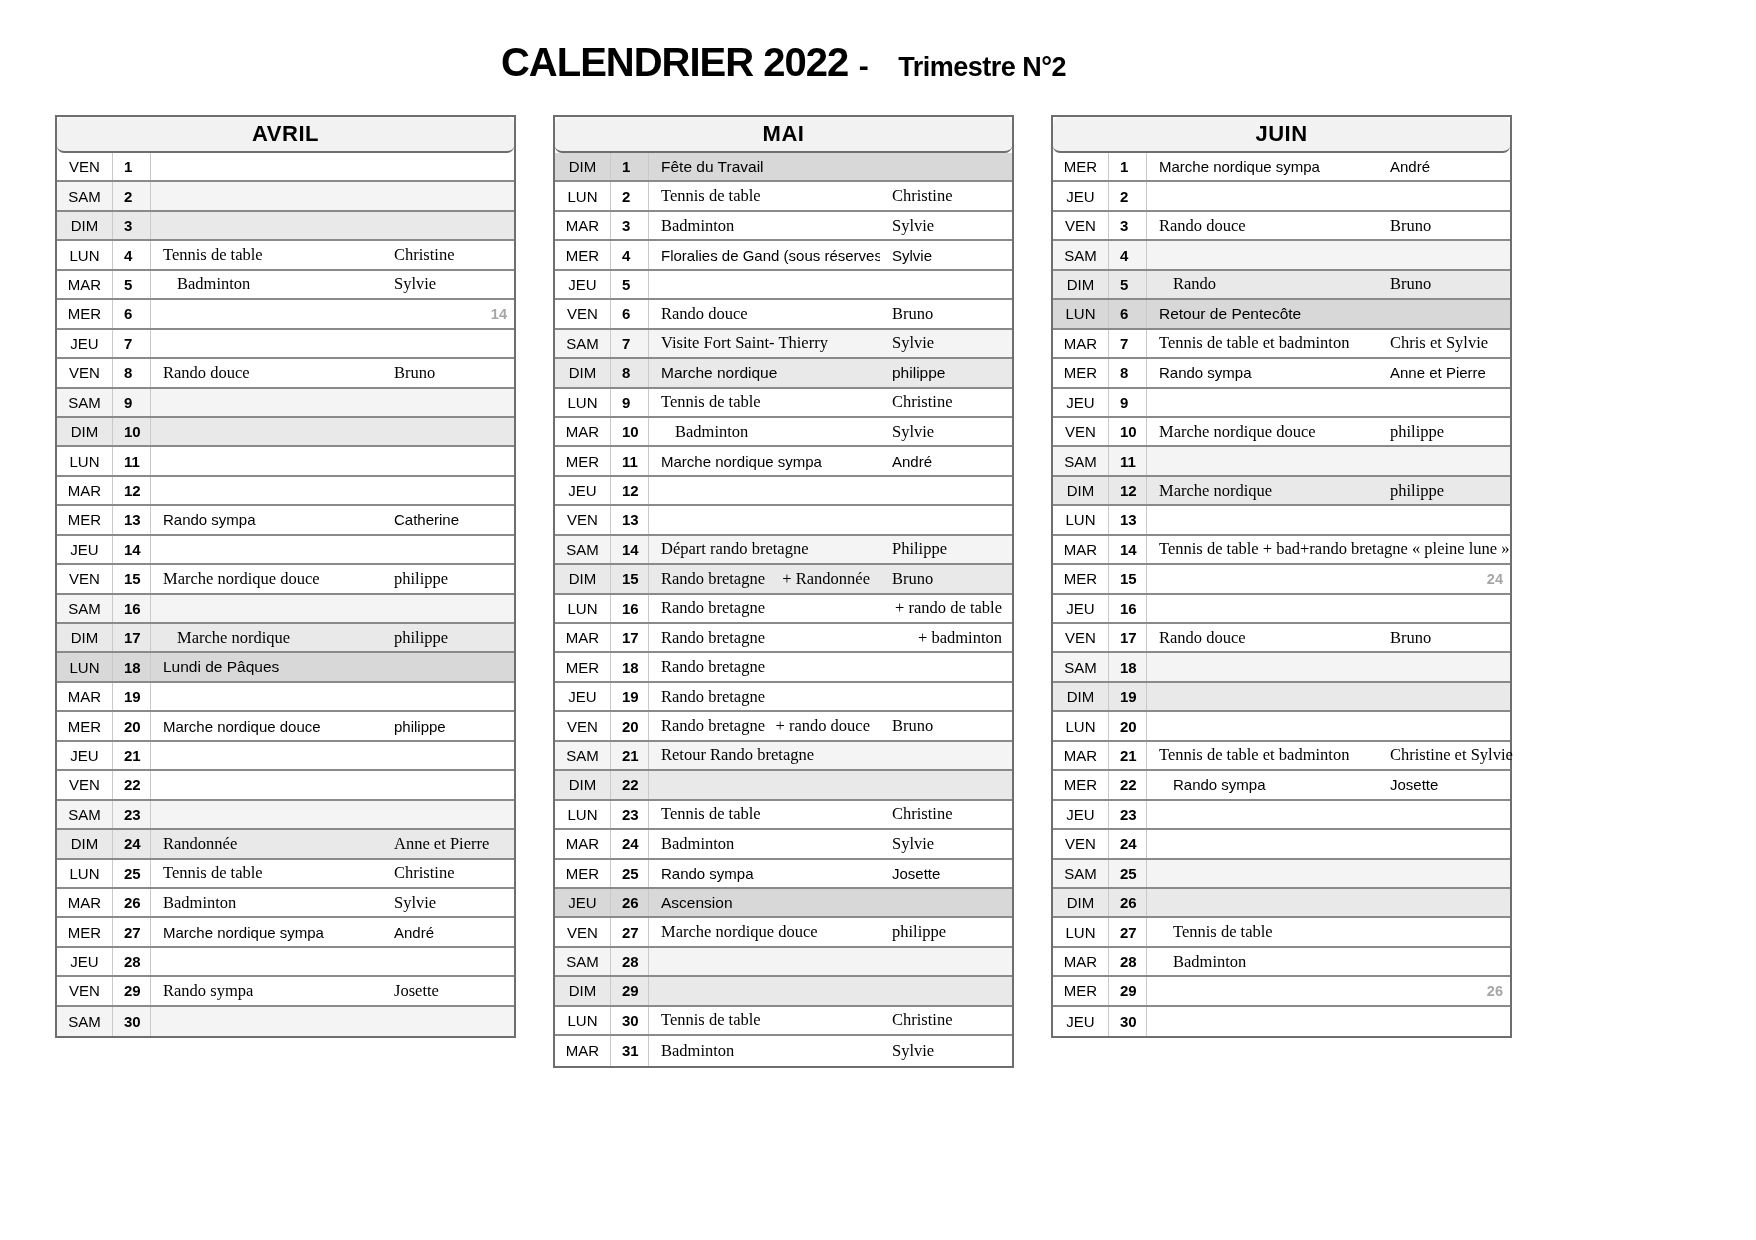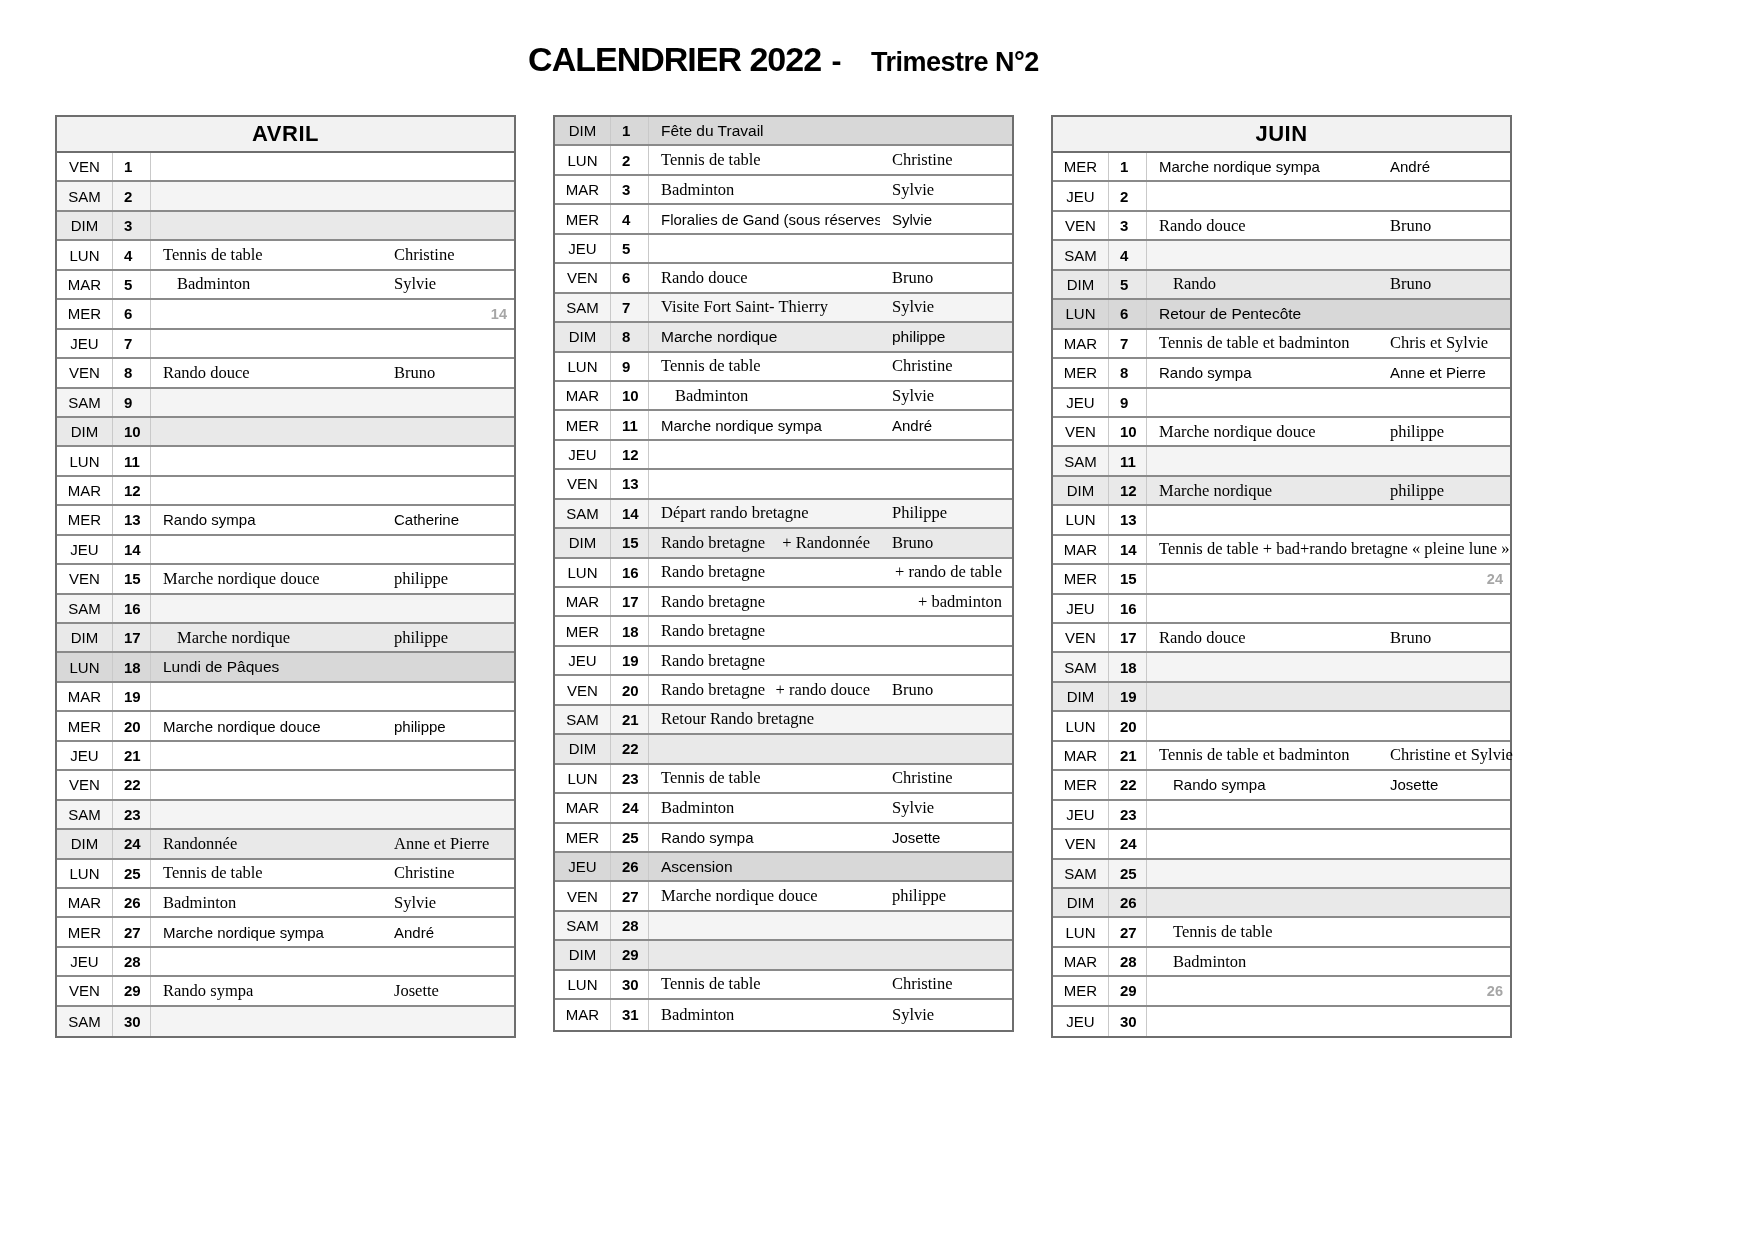--- a/index.html
+++ b/index.html
@@ -6,33 +6,33 @@
   html,body { background:#ffffff; }
   body {
     width:1756px; height:1240px; position:relative;
     font-family:"Liberation Sans", sans-serif; color:#000;
     overflow:hidden;
   }
   .title-wrap {
     position:absolute; top:40px; left:55px; width:1457px;
     text-align:center; white-space:nowrap;
   }
-  .title-main { font-size:34px; font-weight:bold; letter-spacing:-1px; }
+  .title-main { font-size:40px; font-weight:bold; letter-spacing:-1px; }
   .title-sep  { font-size:30px; font-weight:bold; margin:0 6px; }
   .title-sub  { font-size:27px; font-weight:bold; letter-spacing:-0.5px;margin-left:19px; }
 
   .cal {
     position:absolute; left:55px; top:115px;
     display:flex; gap:37px; align-items:flex-start;
   }
   .month { width:461px; border:2px solid #6e6e6e; background:#fff; }
   .mhead {
     height:36px; display:flex; align-items:center; justify-content:center;
     font-size:22px; font-weight:bold; letter-spacing:0.5px;
-    background:#f2f2f2; border-bottom:2px solid #6e6e6e;
+    background:#f2f2f2; border-bottom:2px solid #6e6e6e;border-radius:7px;
   }
   .row {
     display:flex; align-items:stretch; height:29.45px;
     border-bottom:2px solid #8a8a8a; position:relative;
     background:#fff; white-space:nowrap;
   }
   .mbody .row:last-child { border-bottom:none; }
   .row.sat { background:#f4f4f4; }
   .row.sun { background:#e9e9e9; }
   .row.hol { background:#d8d8d8; }
@@ -387,20 +387,21 @@
     <div class="act">
       <span class="a"></span>
 
     </div>
 
   </div>
 </div>
   </section>
 
   <section class="month">
+    <div class="mhead">MAI</div>
     <div class="mbody">
   <div class="row hol st-sans">
     <div class="dow">DIM</div>
     <div class="num">1</div>
     <div class="act">
       <span class="a">Fête du Travail</span>
 
     </div>
 
   </div>

